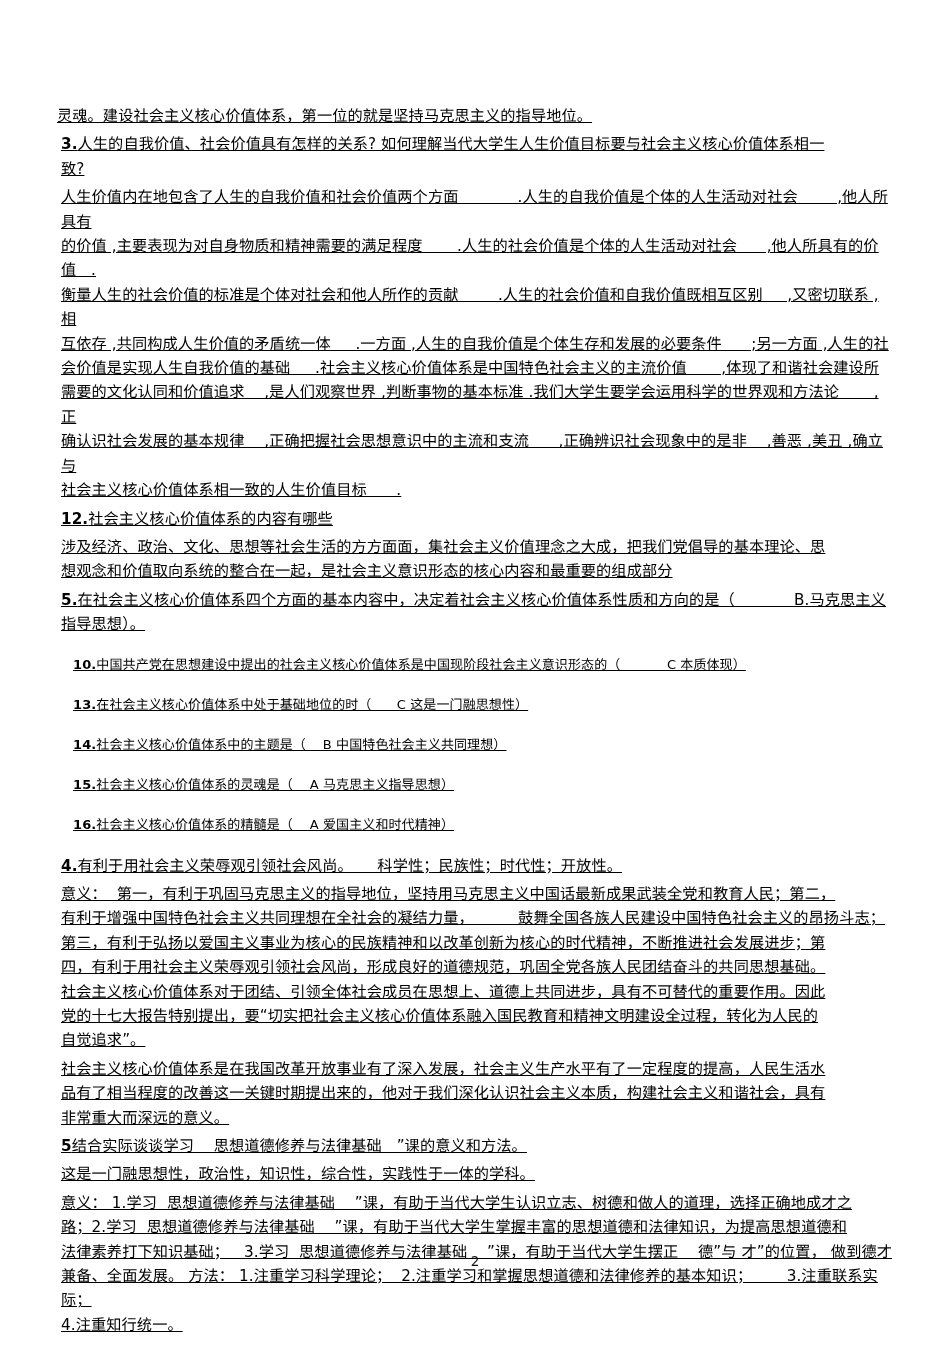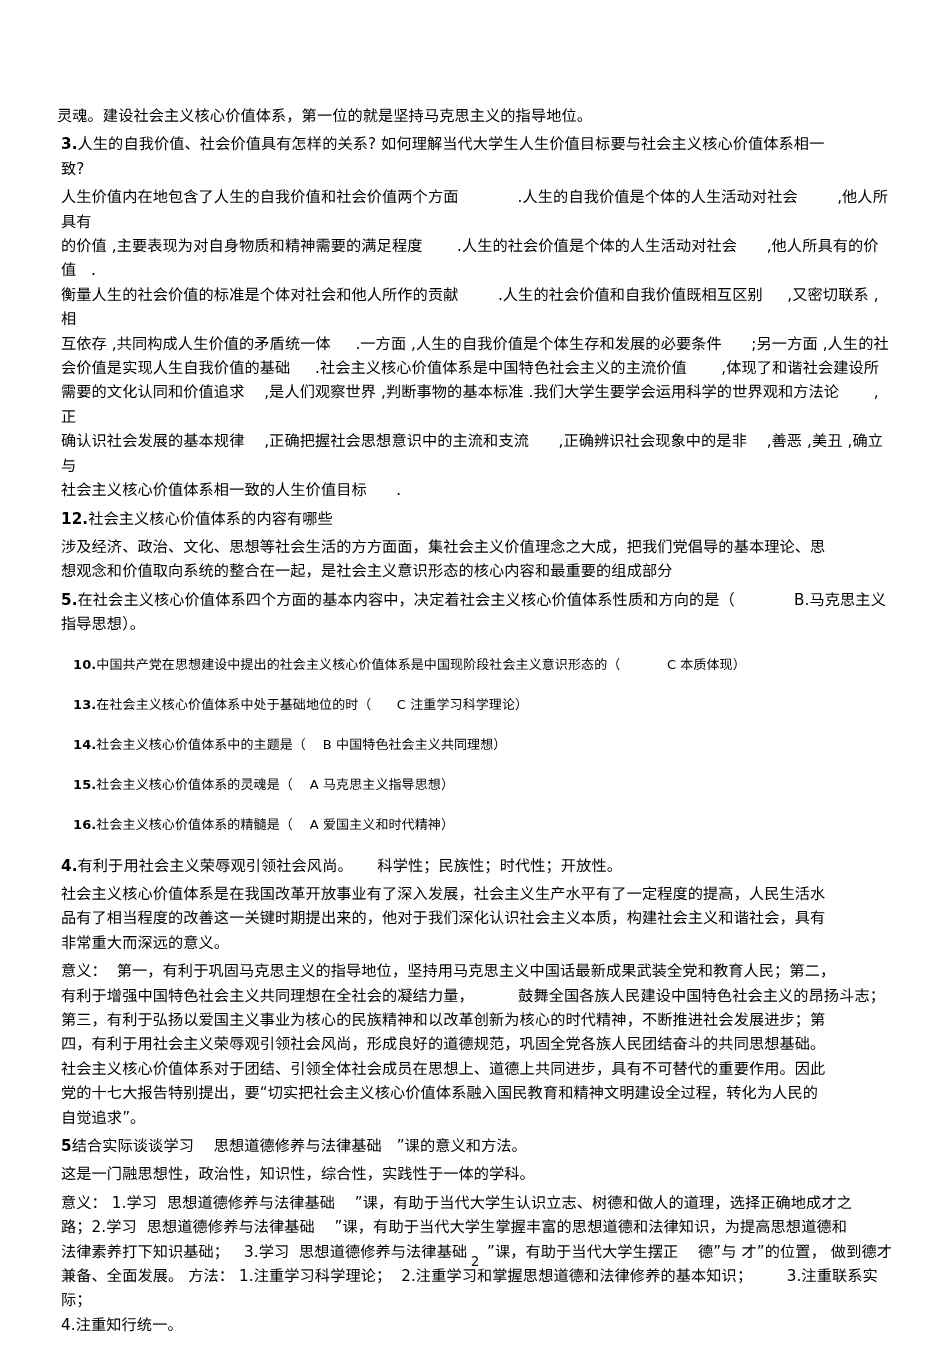--- a/index.html
+++ b/index.html
@@ -19,20 +19,21 @@
     height: 1345px;
     background: #ffffff;
     overflow: hidden;
     box-sizing: border-box;
   }
   #content {
     position: absolute;
     left: 57px;
     top: 104px;
     width: 840px;
+    text-decoration: underline;
   }
   
   .ln {
     font-size: 15.2px;
     line-height: 24.4px;
     letter-spacing: 0.1px;
     white-space: pre-wrap;
     word-break: break-all;
     text-align: left;
     margin: 0;
@@ -99,42 +100,42 @@
 
     <p class="para">涉及经济、政治、文化、思想等社会生活的方方面面，集社会主义价值理念之大成，把我们党倡导的基本理论、思
 想观念和价值取向系统的整合在一起，是社会主义意识形态的核心内容和最重要的组成部分</p>
 
     <p class="para"><span class="qnum lat">5.</span><span>在社会主义核心价值体系四个方面的基本内容中，决定着社会主义核心价值体系性质和方向的是（            B.马克思主义
 指导思想）。</span></p>
 
     <p class="mcq"><span class="qnum lat">10.</span><span>中国共产党在思想建设中提出的社会主义核心价值体系是中国现阶段社会主义意识形态的（           C 本质体现）</span></p>
 
 
-    <p class="mcq"><span class="qnum lat">13.</span><span>在社会主义核心价值体系中处于基础地位的时（      C 注重学习科学理论）</span></p>
+    <p class="mcq"><span class="qnum lat">13.</span><span>在社会主义核心价值体系中处于基础地位的时（      C 这是一门融思想性）</span></p>
 
     <p class="mcq"><span class="qnum lat">14.</span><span>社会主义核心价值体系中的主题是（    B 中国特色社会主义共同理想）</span></p>
 
     <p class="mcq"><span class="qnum lat">15.</span><span>社会主义核心价值体系的灵魂是（    A 马克思主义指导思想）</span></p>
 
     <p class="mcq"><span class="qnum lat">16.</span><span>社会主义核心价值体系的精髓是（    A 爱国主义和时代精神）</span></p>
 
     <p class="para"><span class="qnum lat">4.</span><span>有利于用社会主义荣辱观引领社会风尚。     科学性；民族性；时代性；开放性。</span></p>
 
 
-    <p class="para">社会主义核心价值体系是在我国改革开放事业有了深入发展，社会主义生产水平有了一定程度的提高，人民生活水
-品有了相当程度的改善这一关键时期提出来的，他对于我们深化认识社会主义本质，构建社会主义和谐社会，具有
-非常重大而深远的意义。</p>
-
     <p class="para">意义：  第一，有利于巩固马克思主义的指导地位，坚持用马克思主义中国话最新成果武装全党和教育人民；第二，
 有利于增强中国特色社会主义共同理想在全社会的凝结力量，         鼓舞全国各族人民建设中国特色社会主义的昂扬斗志；
 第三，有利于弘扬以爱国主义事业为核心的民族精神和以改革创新为核心的时代精神，不断推进社会发展进步；第
 四，有利于用社会主义荣辱观引领社会风尚，形成良好的道德规范，巩固全党各族人民团结奋斗的共同思想基础。
 社会主义核心价值体系对于团结、引领全体社会成员在思想上、道德上共同进步，具有不可替代的重要作用。因此
 党的十七大报告特别提出，要“切实把社会主义核心价值体系融入国民教育和精神文明建设全过程，转化为人民的
 自觉追求”。</p>
+
+    <p class="para">社会主义核心价值体系是在我国改革开放事业有了深入发展，社会主义生产水平有了一定程度的提高，人民生活水
+品有了相当程度的改善这一关键时期提出来的，他对于我们深化认识社会主义本质，构建社会主义和谐社会，具有
+非常重大而深远的意义。</p>
 
     <p class="para"><span class="qnum lat">5</span><span>结合实际谈谈学习    思想道德修养与法律基础   ”课的意义和方法。</span></p>
 
     <p class="para">这是一门融思想性，政治性，知识性，综合性，实践性于一体的学科。</p>
 
     <p class="para">意义： 1.学习  思想道德修养与法律基础    ”课，有助于当代大学生认识立志、树德和做人的道理，选择正确地成才之
 路；2.学习  思想道德修养与法律基础    ”课，有助于当代大学生掌握丰富的思想道德和法律知识，为提高思想道德和
 法律素养打下知识基础；   3.学习  思想道德修养与法律基础    ”课，有助于当代大学生摆正    德”与 才”的位置， 做到德才
 兼备、全面发展。 方法： 1.注重学习科学理论；  2.注重学习和掌握思想道德和法律修养的基本知识；       3.注重联系实际；
 4.注重知行统一。</p>

